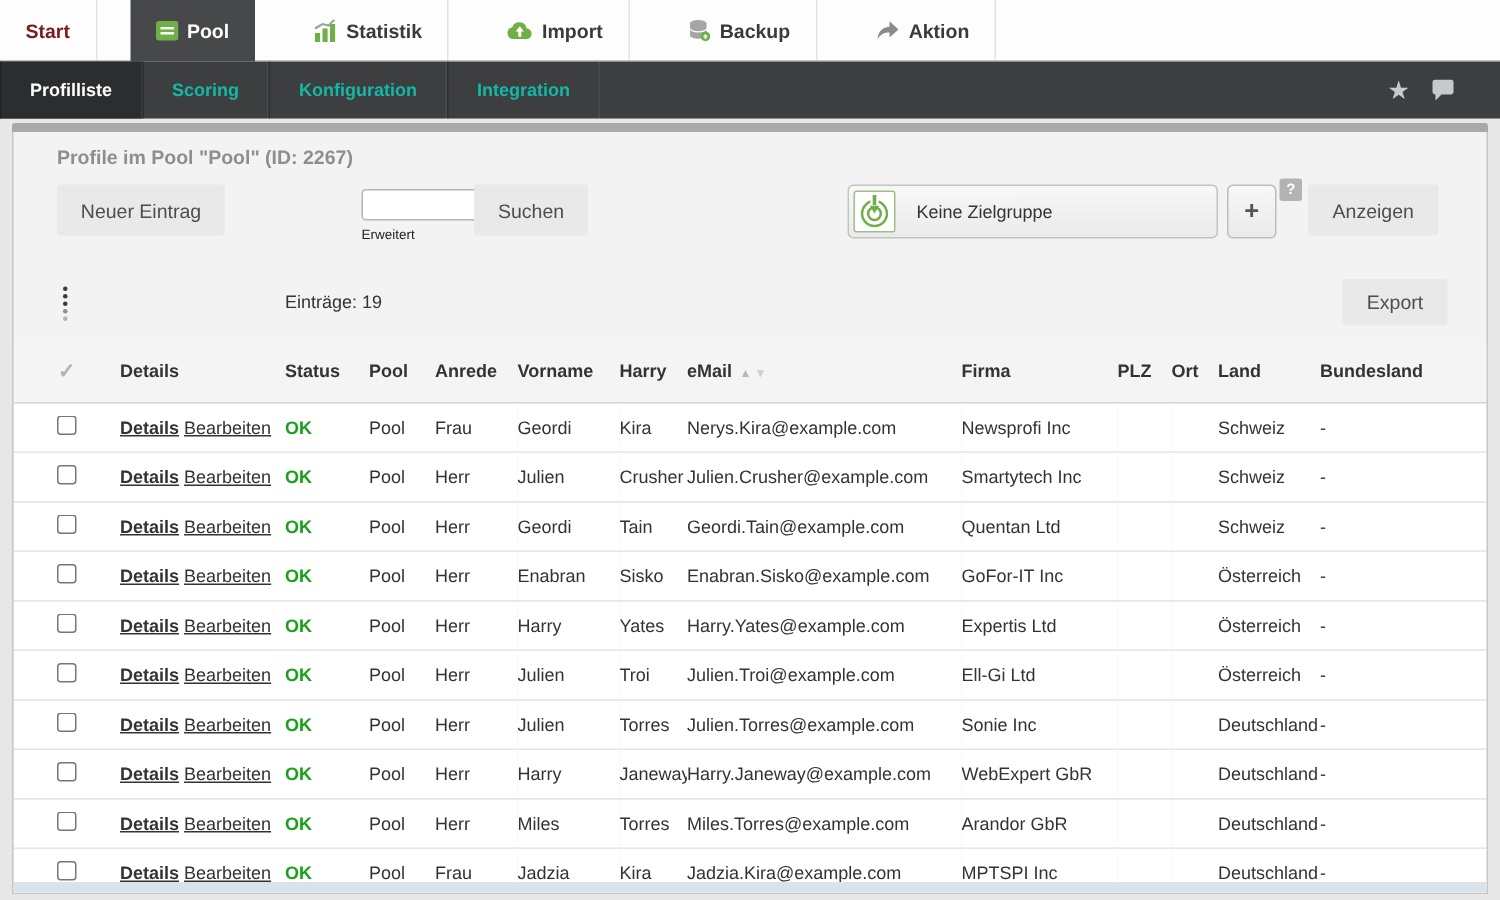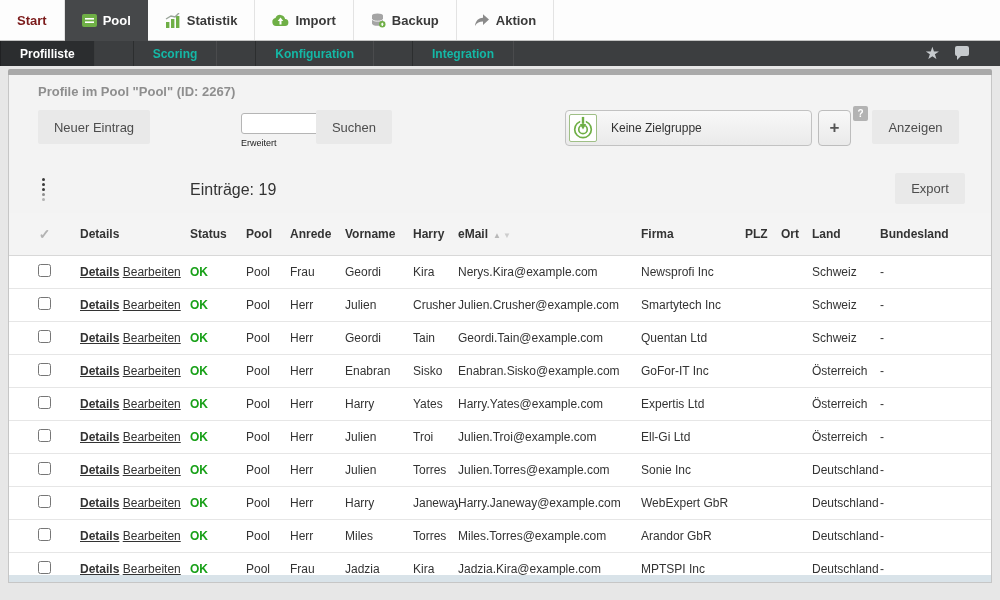--- a/index.html
+++ b/index.html
@@ -1,27 +1,27 @@
 <!DOCTYPE html>
 <html><head>
 <meta charset="utf-8">
 <style>
   * { margin:0; padding:0; box-sizing:border-box; }
   html,body { width:1000px; height:600px; overflow:hidden; }
   body { font-family:"Liberation Sans", sans-serif; font-size:12px; color:#333; background:#e7e7e7; }
 
   
-  .topnav { height:41px; background:#fdfdfd; border-bottom:1px solid #c3c3c3; display:flex; }
+  .topnav { height:41px; background:#fdfdfd; border-bottom:1px solid #c3c3c3; display:flex;gap:22px; }
   .topnav .tab { display:flex; align-items:center; gap:6px; padding:0 17px; font-size:13px; font-weight:bold; color:#3a3a3a; border-right:1px solid #e3e3e3; cursor:pointer; }
   .topnav .tab.start { color:#7b1b1b; }
   .topnav .tab.active { background:#46484a; color:#fff; border-right:none; height:41px; }
   .tabicon { display:inline-block; line-height:0; }
 
   
-  .subnav { height:25px; background:#3c3e40; display:flex; align-items:stretch;gap:38px; }
+  .subnav { height:38px; background:#3c3e40; display:flex; align-items:stretch; }
   .subnav .item { display:flex; align-items:center; padding:0 19px; font-size:12px; font-weight:bold; color:#14b8a6; border-right:1px solid rgba(255,255,255,0.07); border-left:1px solid rgba(0,0,0,0.25); cursor:pointer; }
   .subnav .item.active { background:#2b2d2f; color:#fff; }
   .subnav .spacer { flex:1; }
   .subnav .tools { display:flex; align-items:center; gap:14px; padding-right:30px; }
   .star-glyph { color:#c6cacd; font-size:17px; cursor:pointer; }
 
   
   .content { padding:3px 8px 0; height:523px; }
   .panel-topbar { height:6px; background:#a9a9a9; border-radius:2px 2px 0 0; }
   .panel { background:#f3f3f3; border:1px solid #c6c6c6; border-top:none; height:508px; position:relative; overflow:hidden; }
@@ -42,21 +42,21 @@
   .tg-label { margin-left:14px; font-size:12px; color:#333; }
   .btn-plus { position:absolute; left:809px; top:7px; width:33px; height:36px; border:1px solid #bdbdbd; border-radius:4px; background:linear-gradient(#f8f8f8,#eaeaea); font-size:17px; font-weight:bold; color:#555; cursor:pointer; display:flex; align-items:center; justify-content:center; }
   .help-badge { position:absolute; left:844px; top:3px; width:15px; height:15px; background:#b3b3b3; border-radius:2px; color:#fff; font-size:10px; font-weight:bold; display:flex; align-items:center; justify-content:center; cursor:pointer; }
   .btn-show { position:absolute; left:863px; top:7px; width:87px; height:34px; }
 
   
   .listbar { position:relative; height:48px; }
   .kebab { position:absolute; left:31px; top:11px; display:flex; flex-direction:column; gap:2px; cursor:pointer; padding:2px; }
   .kebab i { width:3px; height:3px; border-radius:50%; background:#3a3a3a; }
   .kebab i:nth-child(4){ opacity:.55; } .kebab i:nth-child(5){ opacity:.35; }
-  .entries { position:absolute; left:181px; top:16px; font-size:16px; color:#333; }
+  .entries { position:absolute; left:181px; top:16px; font-size:12px; color:#333; }
   .btn-export { position:absolute; right:26px; top:8px; width:70px; height:31px; }
 
   
   table { width:100%; border-collapse:collapse; table-layout:fixed; font-size:12px; color:#333; }
   thead th { background:#f4f4f4; height:42px; text-align:left; font-weight:bold; font-size:12px; color:#333; border-bottom:1px solid #d8d8d8; overflow:hidden; white-space:nowrap; }
   th.c-check, td.c-check { text-align:center; }
   .selectall { color:#b3b3b3; font-size:14px; cursor:pointer; }
   .sort { font-size:8px; color:#b8b8b8; margin-left:5px; cursor:pointer; }
   .sort.desc { color:#cdcdcd; margin-left:2px; }
   tbody td { height:33px; background:#fff; border-top:1px solid #e6e6e6; overflow:hidden; white-space:nowrap; }

